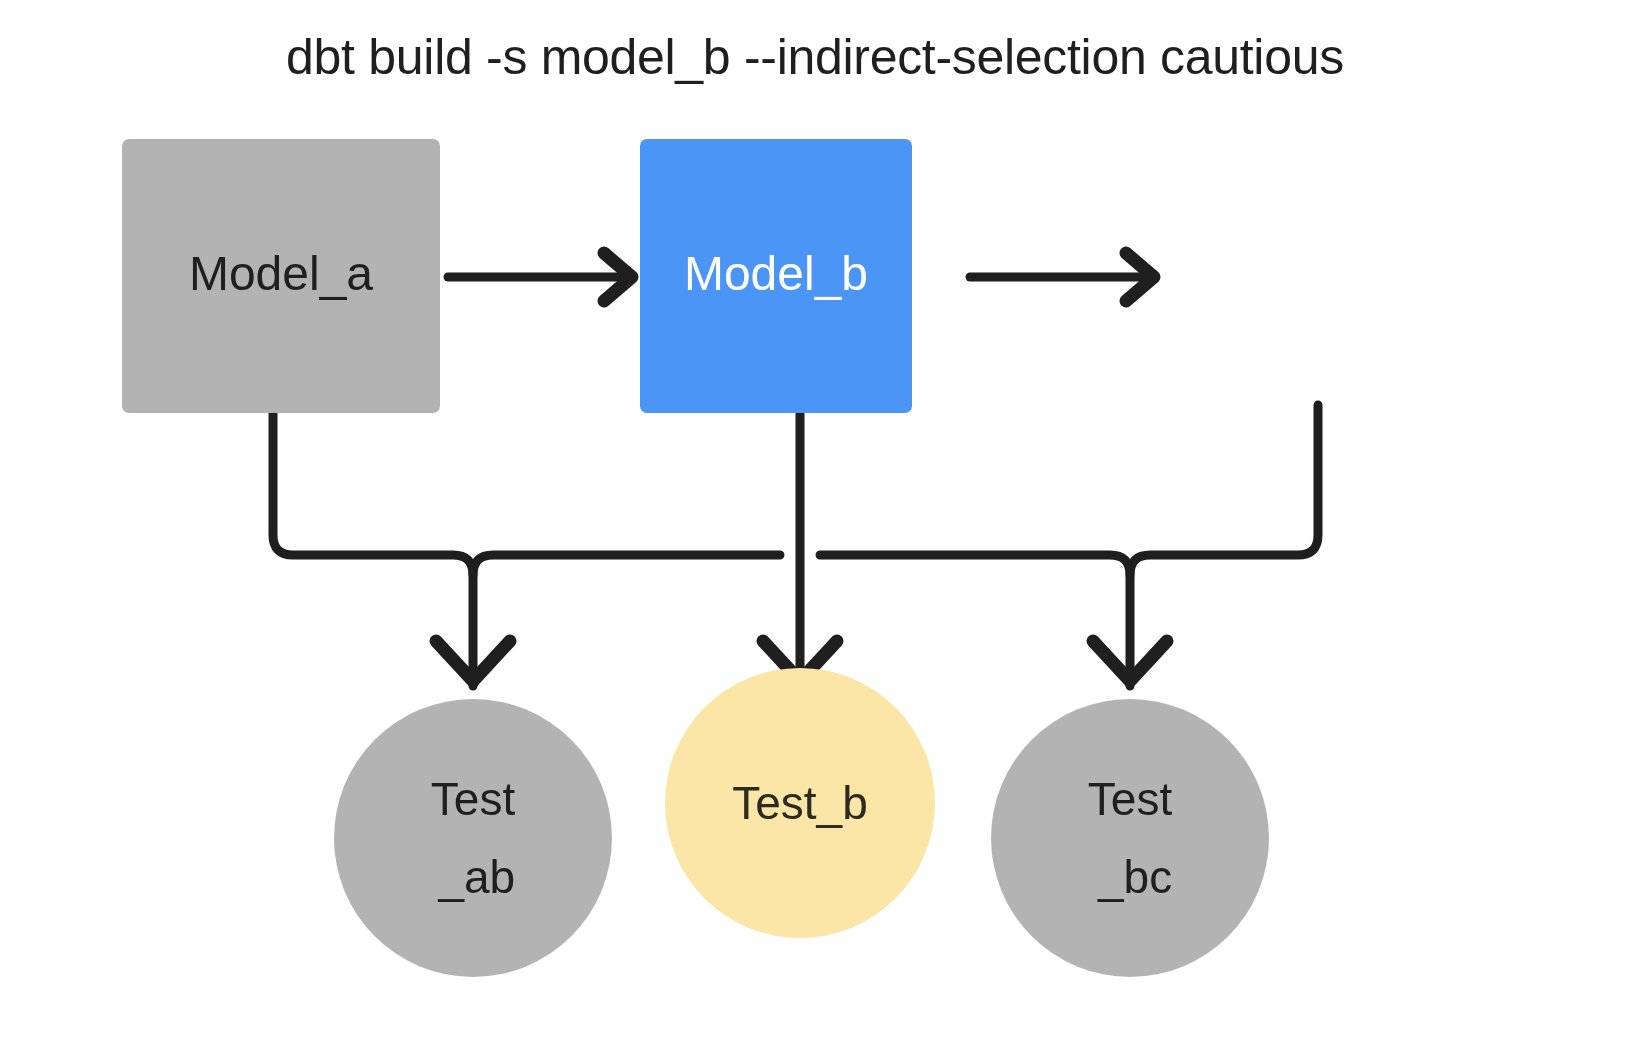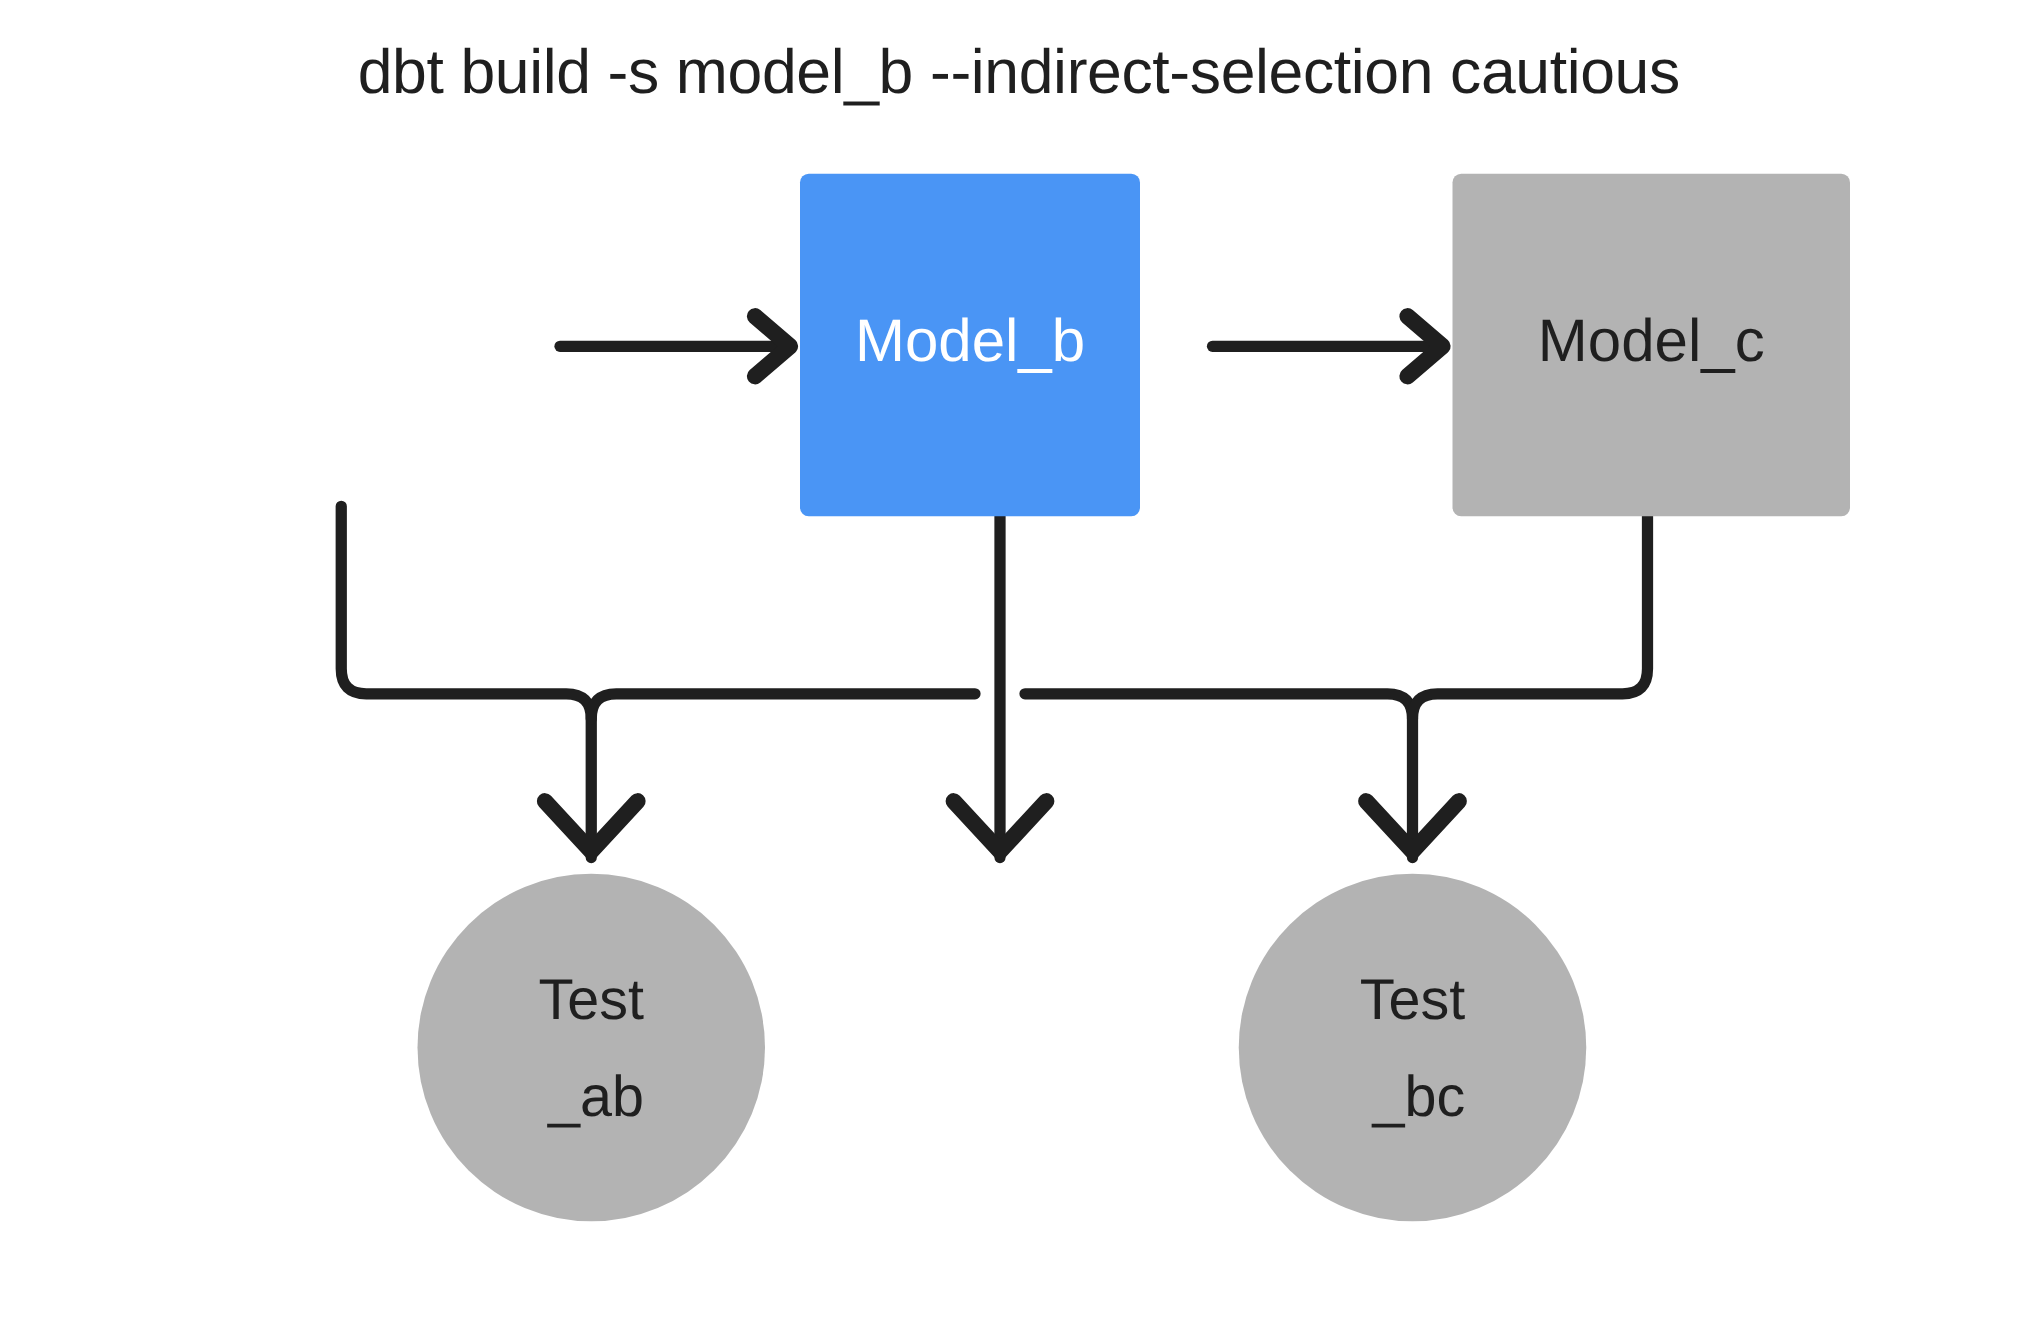--- a/index.html
+++ b/index.html
@@ -135,33 +135,36 @@
     </g>
 
     <g>
       <path class="arrowhead" d="M 436 641 L 473 681 L 510 641"></path>
     </g>
     <g>
       <path class="arrowhead" d="M 1093 641 L 1130 681 L 1167 641"></path>
     </g>
   </svg>
 
+  <div class="model-node" style="left:122px; top:139px; width:318px; height:274px; background:#b3b3b3;">
+    <span class="model-label" style="color:#1f1f1f;">Model_a</span>
+  </div>
 
   <div class="model-node" style="left:640px; top:139px; width:272px; height:274px; background:#4a95f5;">
     <span class="model-label" style="color:#ffffff;">Model_b</span>
   </div>
 
-  <div class="model-node" style="left:1162px; top:139px; width:318px; height:274px; background:#b3b3b3;">
-    <span class="model-label" style="color:#1f1f1f;">Model_c</span>
-  </div>
 
   <div class="test-node" style="left:334px; top:699px; width:278px; height:278px; background:#b3b3b3;">
     <span class="test-label" style="color:#1f1f1f;">Test
 _ab</span>
   </div>
 
+  <div class="test-node" style="left:665px; top:668px; width:270px; height:270px; background:#fbe6a8;">
+    <span class="test-label single" style="color:#2b2b1f;">Test_b</span>
+  </div>
 
   <div class="test-node" style="left:991px; top:699px; width:278px; height:278px; background:#b3b3b3;">
     <span class="test-label" style="color:#1f1f1f;">Test
 _bc</span>
   </div>
 
 </div>
 
 </body></html>

